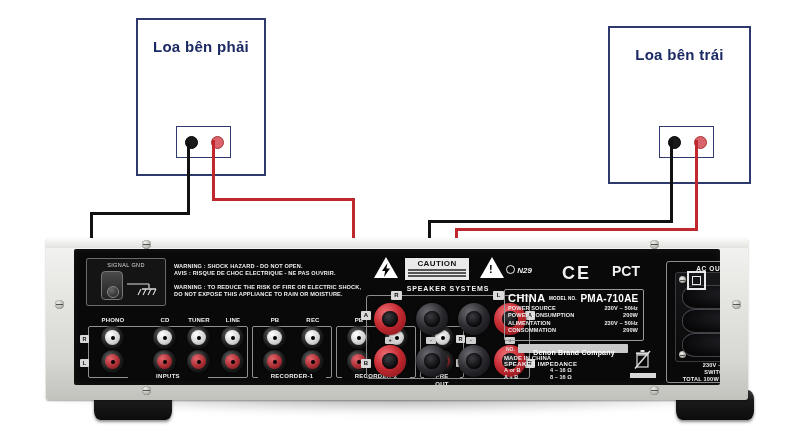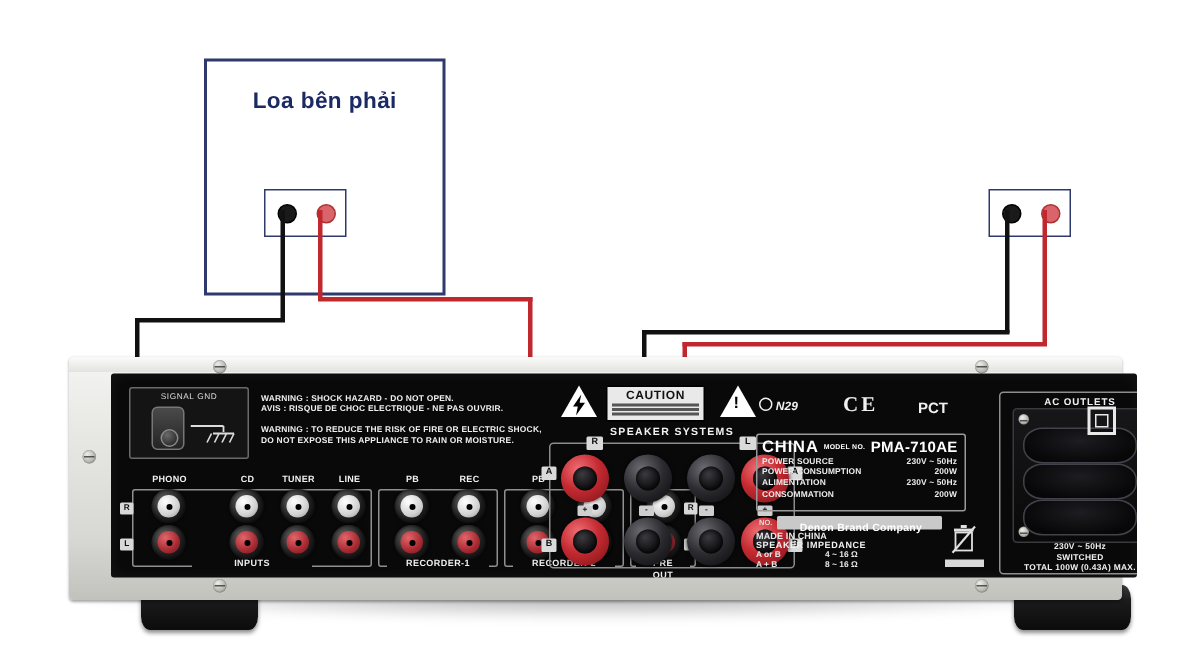--- a/index.html
+++ b/index.html
@@ -31,21 +31,21 @@
     left: 0; right: 0;
     top: 18px;
     text-align: center;
     color: #1b2a63;
     font-size: 15px;
     font-weight: bold;
     letter-spacing: .3px;
     font-family: "Liberation Sans", sans-serif;
     white-space: nowrap;
   }
-  #speaker-right { left: 136px; top: 39px; width: 161px; height: 158px; }
+  #speaker-right { left: 136px; top: 18px; width: 130px; height: 158px; }
   #speaker-left  { left: 608px; top: 26px; width: 143px; height: 158px; }
 
   
   .sp-term-box {
     position: absolute;
     border: 1.5px solid #2e3a6e;
     background: #ffffff;
     box-sizing: border-box;
   }
   .sp-term {
@@ -98,21 +98,20 @@
   }
   
   #rear-panel {
     position: absolute;
     left: 28px; top: 11px;
     width: 646px; height: 136px;
     background: #09090a;
     border-radius: 2px;
     box-shadow: inset 0 0 10px rgba(255,255,255,.06);
     overflow: hidden;
-    padding-left: 38px;
   }
   .screw {
     position: absolute;
     width: 9px; height: 9px;
     border-radius: 50%;
     background: radial-gradient(circle at 35% 32%, #ededea, #b6b6b0 62%, #8c8c87);
     box-shadow: inset 0 0 1px rgba(0,0,0,.6);
   }
   .screw::after {
     content: "";
@@ -550,20 +549,23 @@
 <div id="stage">
 
   <div class="speaker-box" id="speaker-right">
     <div class="sp-label">Loa bên phải</div>
   </div>
   <div class="sp-term-box" style="left:176px;top:126px;width:55px;height:32px;">
     <div class="sp-term black" style="left:8px;top:9px;"></div>
     <div class="sp-term red" style="left:34px;top:9px;"></div>
   </div>
 
+  <div class="speaker-box" id="speaker-left">
+    <div class="sp-label">Loa bên trái</div>
+  </div>
   <div class="sp-term-box" style="left:659px;top:126px;width:55px;height:32px;">
     <div class="sp-term black" style="left:8px;top:9px;"></div>
     <div class="sp-term red" style="left:34px;top:9px;"></div>
   </div>
 
   <div class="wire v" style="left:187px; top:140px; height:74px;"></div>
   <div class="wire h" style="left:90px;  top:212px; width:100px;"></div>
   <div class="wire v" style="left:90px;  top:212px; height:38px;"></div>
 
   <div class="wire v red" style="left:212px; top:140px; height:60px;"></div>
@@ -723,23 +725,23 @@
       <div class="pm-badge" style="left:311px; top:88px;">+</div>
       <div class="pm-badge" style="left:352px; top:88px;">-</div>
       <div class="pm-badge" style="left:392px; top:88px;">-</div>
       <div class="pm-badge" style="left:431px; top:88px;">+</div>
 
       <div id="cert-row">
         <div class="cert" style="left:0; top:2px; font-size:8px;font-style:italic;">
           <span style="display:inline-block;width:7px;height:7px;border-radius:50%;border:1.5px solid #f0f0f0;vertical-align:-1px;"></span>
           <span>N29</span>
         </div>
-        <div class="cert" style="left:56px; top:0px; font-size:14px; letter-spacing:2px;font-family:Liberation Serif, serif;">CE</div>
+        <div class="cert" style="left:56px; top:0px; font-size:18px; letter-spacing:2px;">CE</div>
         <div class="cert" style="left:106px; top:-1px;">
-          <span style="font-size:10px;">PCT</span>
+          <span style="font-size:14px;">PCT</span>
         </div>
       </div>
 
       <div id="rating-plate">
         <div id="brand">
           <span>CHINA</span>
           <span class="modelno">MODEL NO.</span>
           <span class="model">PMA-710AE</span>
         </div>
         <div class="spec-row">

